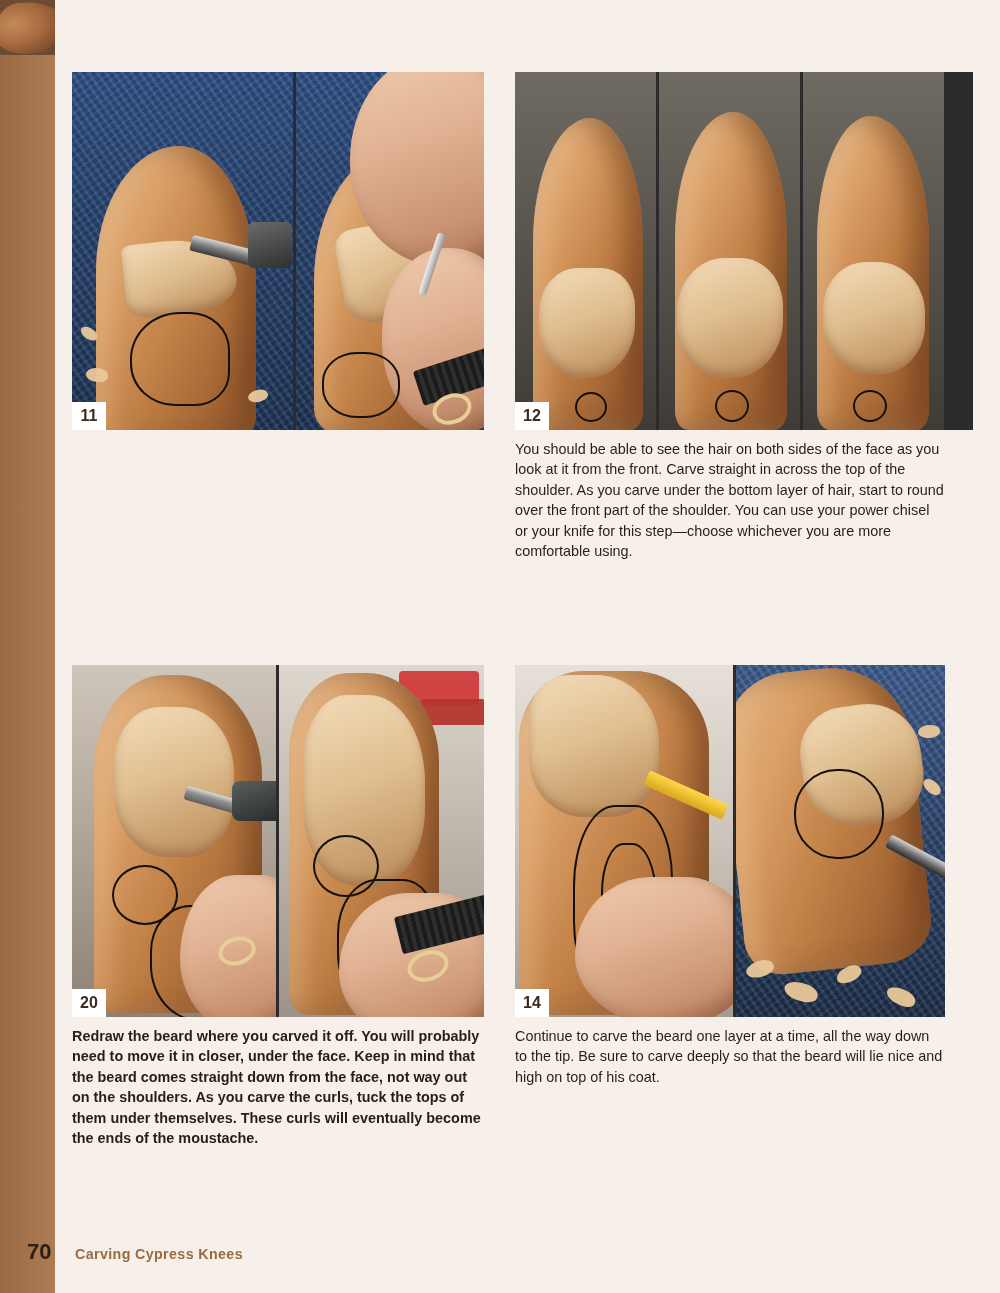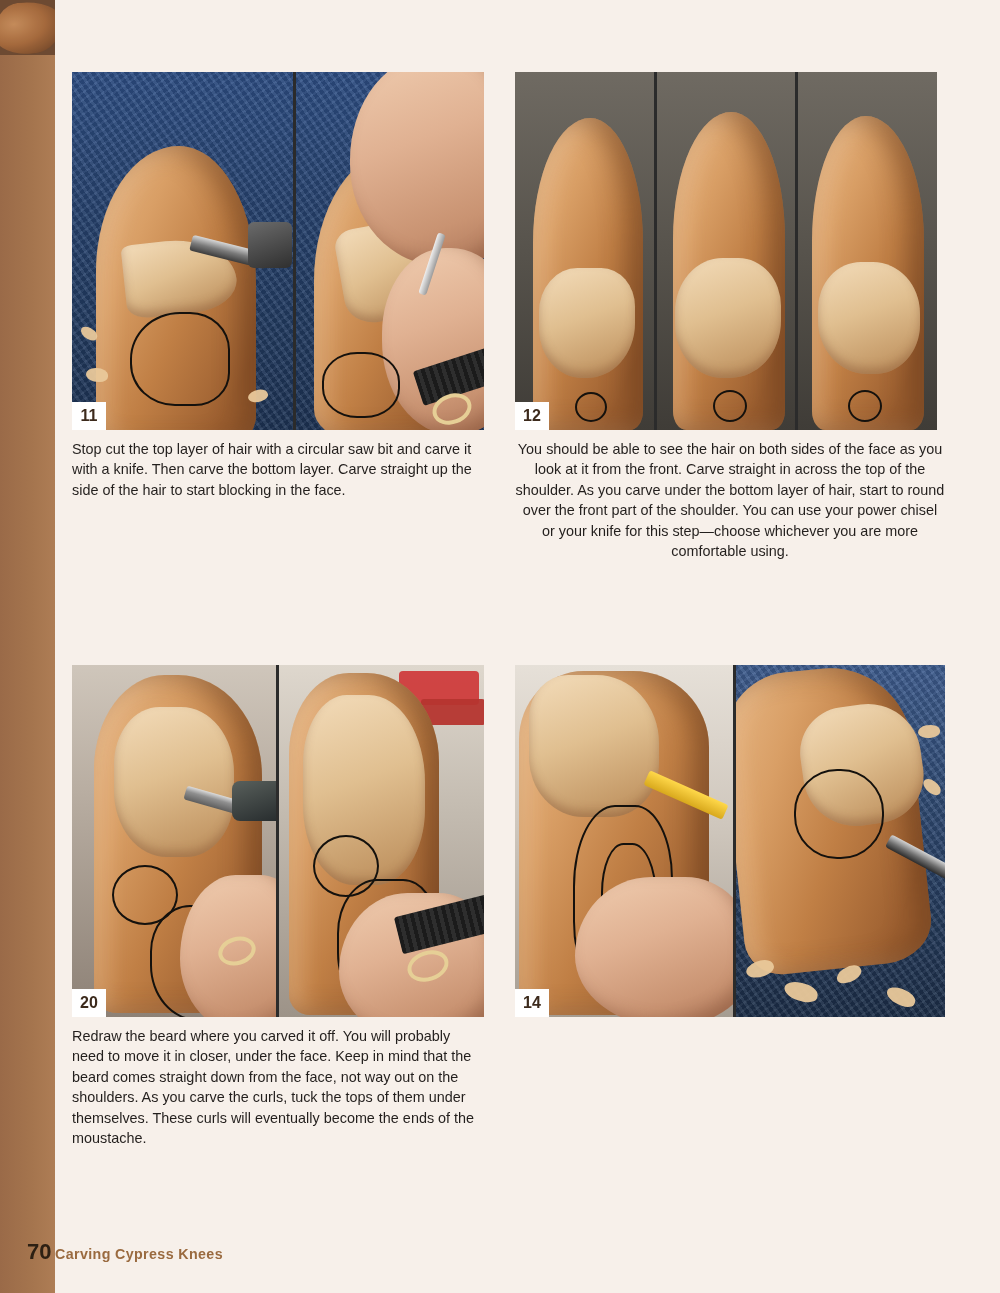--- a/index.html
+++ b/index.html
@@ -115,21 +115,21 @@
     color: #231f1d;
     margin-top: 9px;
   }
   
   .footer {
     position: absolute;
     left: 27px;
     bottom: 28px;
     display: flex;
     align-items: baseline;
-    gap: 4px;
+    gap: 24px;
   }
   .folio {
     font-weight: bold;
     font-size: 22px;
     color: #2d2013;
   }
   .book-title {
     font-weight: bold;
     font-size: 15px;
     color: #9a6a3f;
@@ -240,24 +240,23 @@
         <div class="hair-layer" style="left:44px; top:150px; width:112px; height:96px; border-radius:20% 60% 50% 30%; transform:rotate(-10deg);"></div>
         <div class="hand" style="left:54px; top:-18px; width:176px; height:212px; border-radius:48% 42% 40% 52% / 50% 54% 46% 48%;"></div>
         <div class="hand" style="left:86px; top:176px; width:138px; height:186px; border-radius:46% 50% 44% 50%;"></div>
         <div class="tool" style="left:132px; top:160px; width:8px; height:64px; transform:rotate(18deg); background:linear-gradient(90deg,#efefef,#9a9a9a);"></div>
         <div class="strap" style="left:120px; top:284px; width:96px; height:36px; transform:rotate(-18deg);"></div>
         <div class="ring" style="left:136px; top:322px; width:32px; height:22px; transform:rotate(-20deg);"></div>
         <div class="line-draw" style="left:26px; top:280px; width:74px; height:62px; border-radius:45%;"></div>
       </div>
 
     </div>
-    <div class="caption" style="width:410px;">Stop cut the top layer of hair with a circular saw bit and carve it with a knife. Then carve the bottom layer. Carve straight up the side of the hair to start blocking in the face.</div>
-  </div>
-
-  <div class="fig" style="left:515px; top:72px; width:422px;text-align:center;">
+  </div>
+
+  <div class="fig" style="left:515px; top:72px; width:458px;">
     <div class="photo-row">
 
       <div class="photo" style="width:141px;height:358px;">
         <div class="dark-bg"></div>
         <div class="knee" style="left:18px; top:46px; width:110px; height:312px; border-radius:52% 48% 12% 12% / 40% 40% 6% 6%;"></div>
         <div class="hair-layer" style="left:24px; top:196px; width:96px; height:110px; border-radius:40% 35% 50% 45%;"></div>
         <div class="line-draw" style="left:60px; top:320px; width:28px; height:26px; border-radius:50%;"></div>
         <div class="step-badge">12</div>
       </div>
 
@@ -302,21 +301,21 @@
         <div class="knee" style="left:10px; top:8px; width:150px; height:342px; border-radius:40% 48% 14% 14% / 24% 26% 6% 6%;"></div>
         <div class="hair-layer" style="left:24px; top:30px; width:122px; height:190px; border-radius:36% 46% 40% 42%;"></div>
         <div class="line-draw" style="left:34px; top:170px; width:62px; height:58px; border-radius:50%;"></div>
         <div class="line-draw" style="left:58px; top:214px; width:96px; height:132px; border-radius:40% 34% 28% 46%;"></div>
         <div class="hand" style="left:60px; top:228px; width:160px; height:150px;"></div>
         <div class="strap" style="left:118px; top:240px; width:98px; height:38px; transform:rotate(-14deg);"></div>
         <div class="ring" style="left:128px; top:286px; width:34px; height:22px; transform:rotate(-18deg);"></div>
       </div>
 
     </div>
-    <div class="caption" style="width:410px;">Redraw the beard where you carved it off. You will probably need to move it in closer, under the face. Keep in mind that the beard comes straight down from the face, not way out on the shoulders. As you carve the curls, tuck the tops of them under themselves. These curls will eventually become the ends of the moustache.</div>
+    <div class="caption" style="width:410px;font-weight:bold;">Redraw the beard where you carved it off. You will probably need to move it in closer, under the face. Keep in mind that the beard comes straight down from the face, not way out on the shoulders. As you carve the curls, tuck the tops of them under themselves. These curls will eventually become the ends of the moustache.</div>
   </div>
 
   <div class="fig" style="left:515px; top:665px; width:430px;">
     <div class="photo-row">
 
       <div class="photo" style="width:223px;height:352px;">
         <div class="wood-bg" style="background:linear-gradient(180deg,#e6e0d8 0%,#cfc7bd 45%,#a59c91 100%);"></div>
         <div class="knee" style="left:4px; top:6px; width:190px; height:344px; border-radius:34% 40% 12% 12% / 20% 22% 6% 6%;"></div>
         <div class="hair-layer" style="left:14px; top:10px; width:130px; height:142px; border-radius:30% 48% 38% 42%;"></div>
         <div class="line-draw" style="left:58px; top:140px; width:96px; height:190px; border-radius:42% 38% 26% 40%;"></div>
@@ -334,20 +333,21 @@
         <div class="tool" style="left:148px; top:186px; width:74px; height:14px; transform:rotate(28deg); background:linear-gradient(180deg,#d3d3d3,#6d6d6d 55%,#2c2c2c);"></div>
         <div class="chip" style="left:10px; top:296px; width:28px; height:16px; transform:rotate(-22deg);"></div>
         <div class="chip" style="left:48px; top:318px; width:34px; height:18px; transform:rotate(12deg);"></div>
         <div class="chip" style="left:100px; top:302px; width:26px; height:15px; transform:rotate(-32deg);"></div>
         <div class="chip" style="left:150px; top:324px; width:30px; height:16px; transform:rotate(20deg);"></div>
         <div class="chip" style="left:182px; top:60px; width:22px; height:13px; transform:rotate(-10deg);"></div>
         <div class="chip" style="left:186px; top:116px; width:20px; height:12px; transform:rotate(34deg);"></div>
       </div>
 
     </div>
+    <div class="caption" style="width:430px;">Continue to carve the beard one layer at a time, all the way down to the tip. Be sure to carve deeply so that the beard will lie nice and high on top of his coat.</div>
   </div>
 
   <div class="footer">
     <span class="folio">70</span>
     <span class="book-title">Carving Cypress Knees</span>
   </div>
 
 </div>
 
 </body></html>

